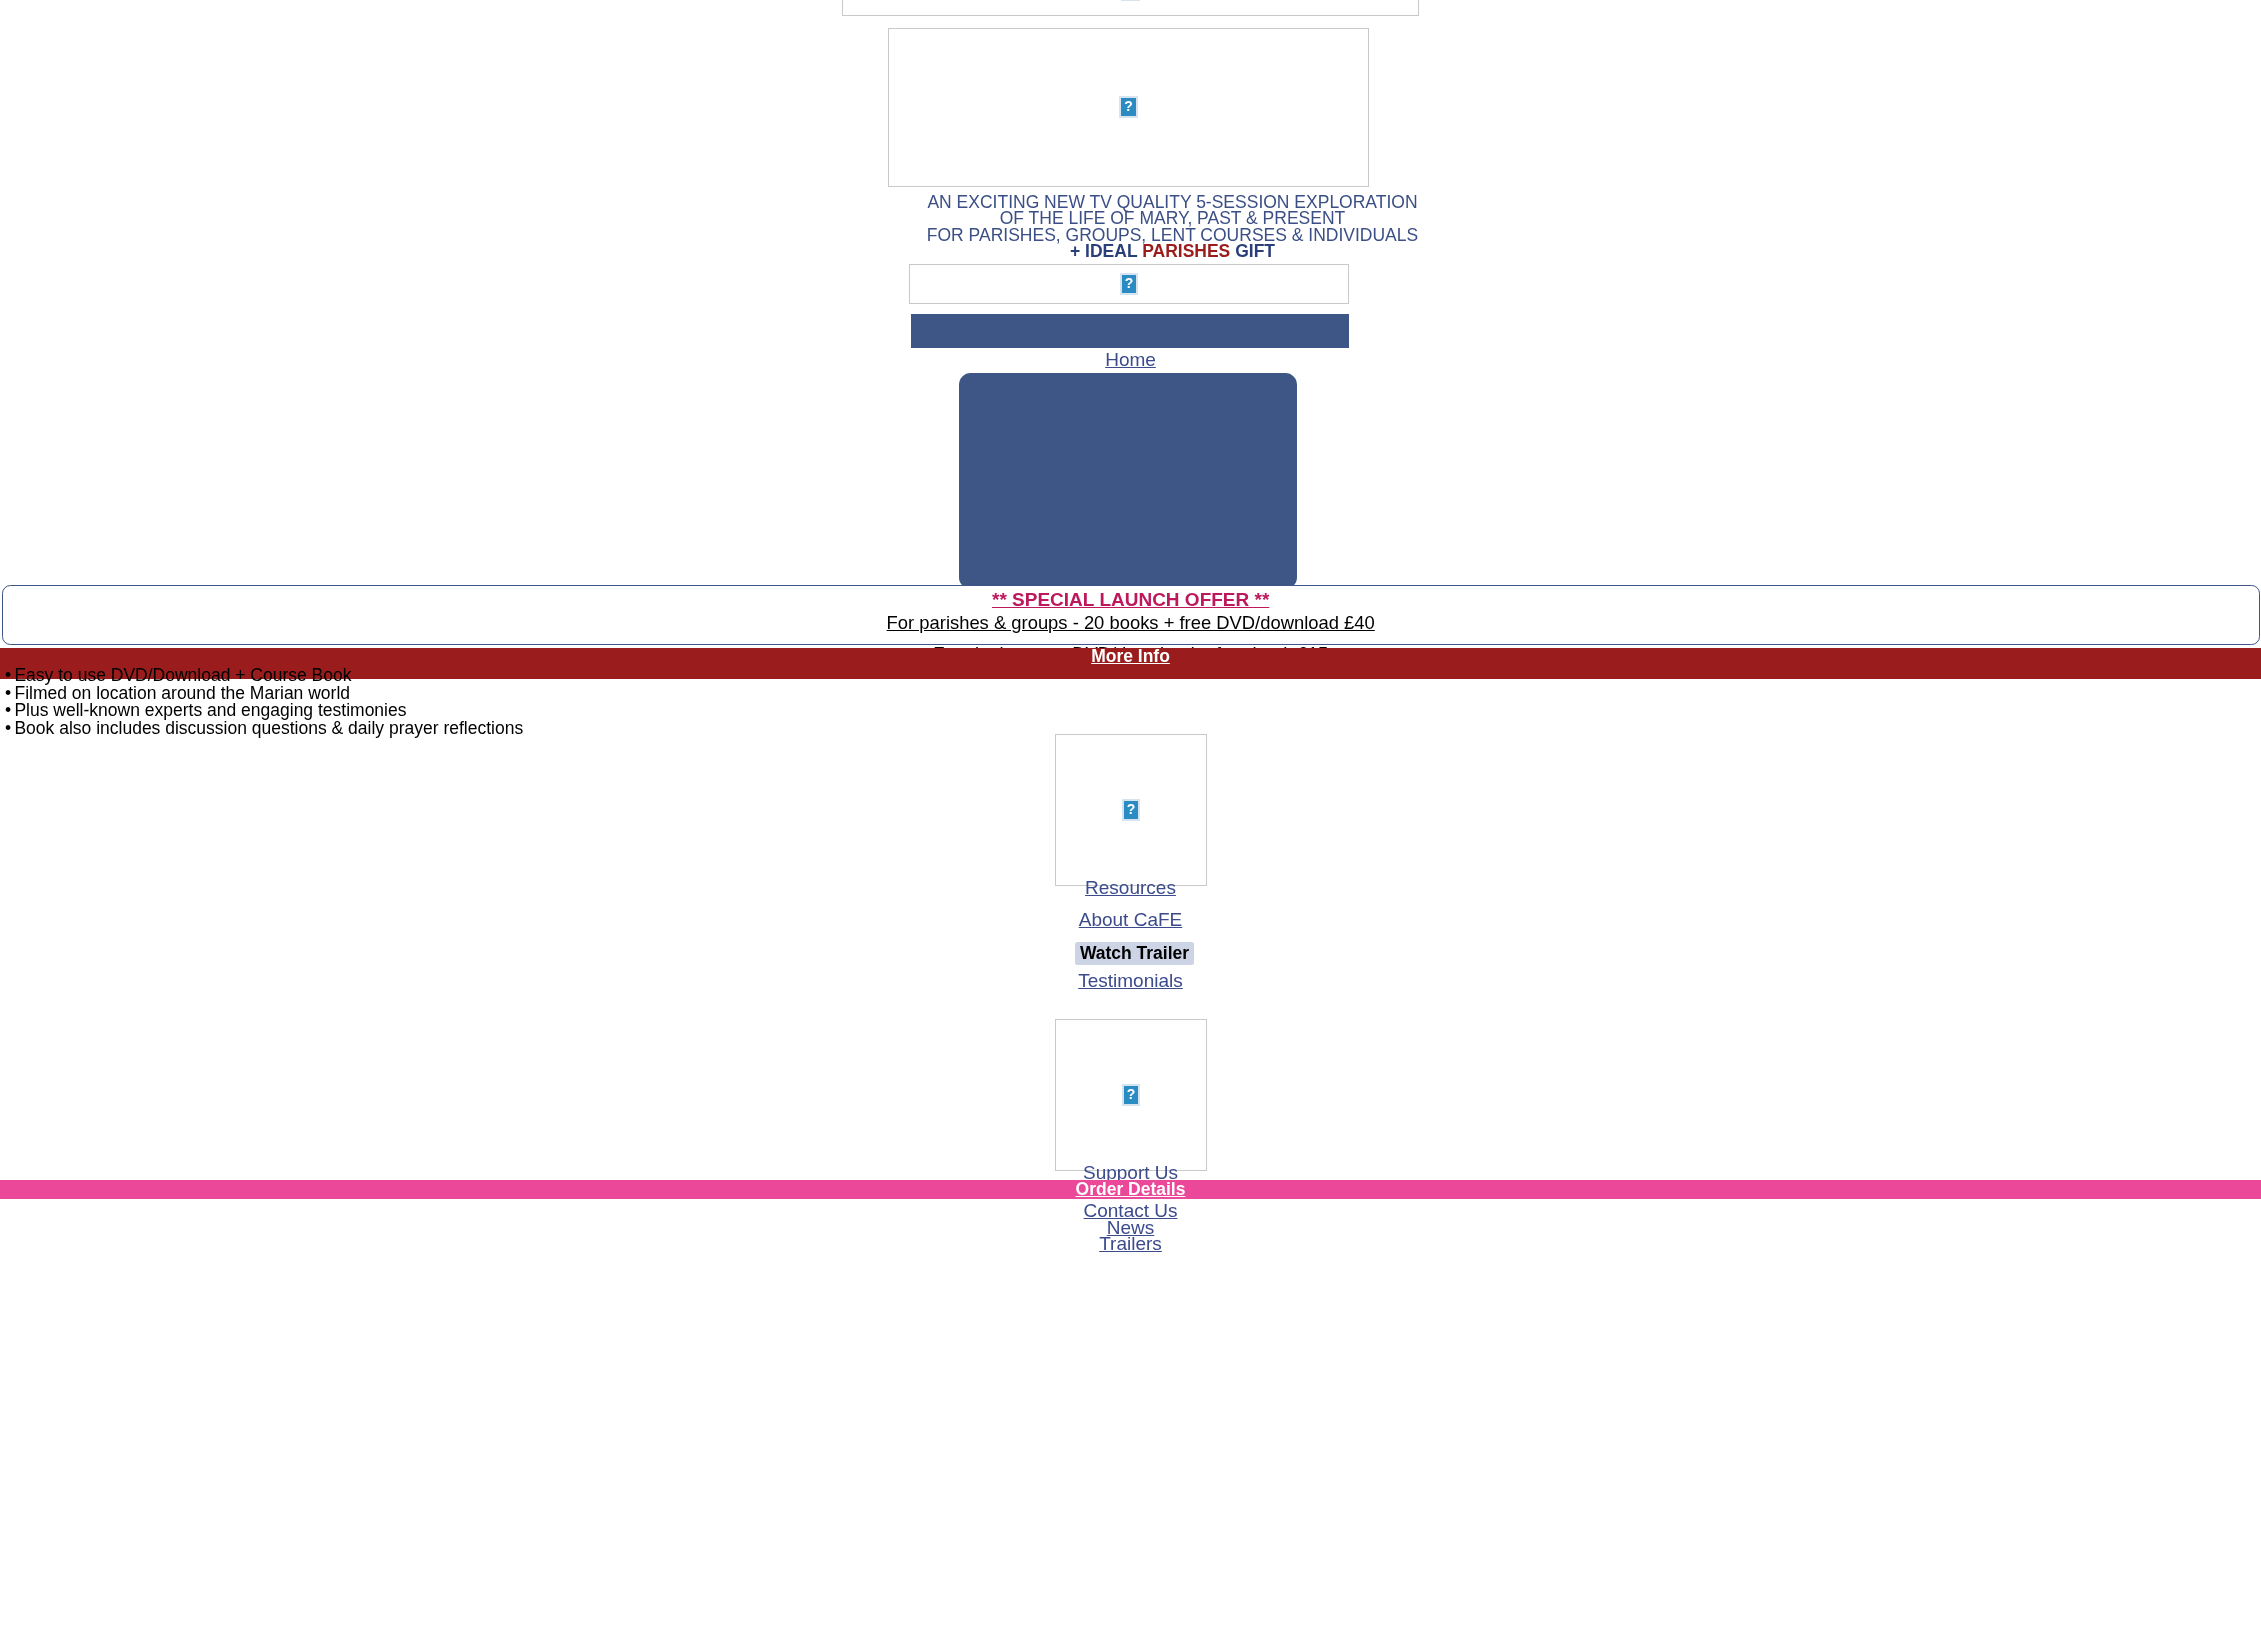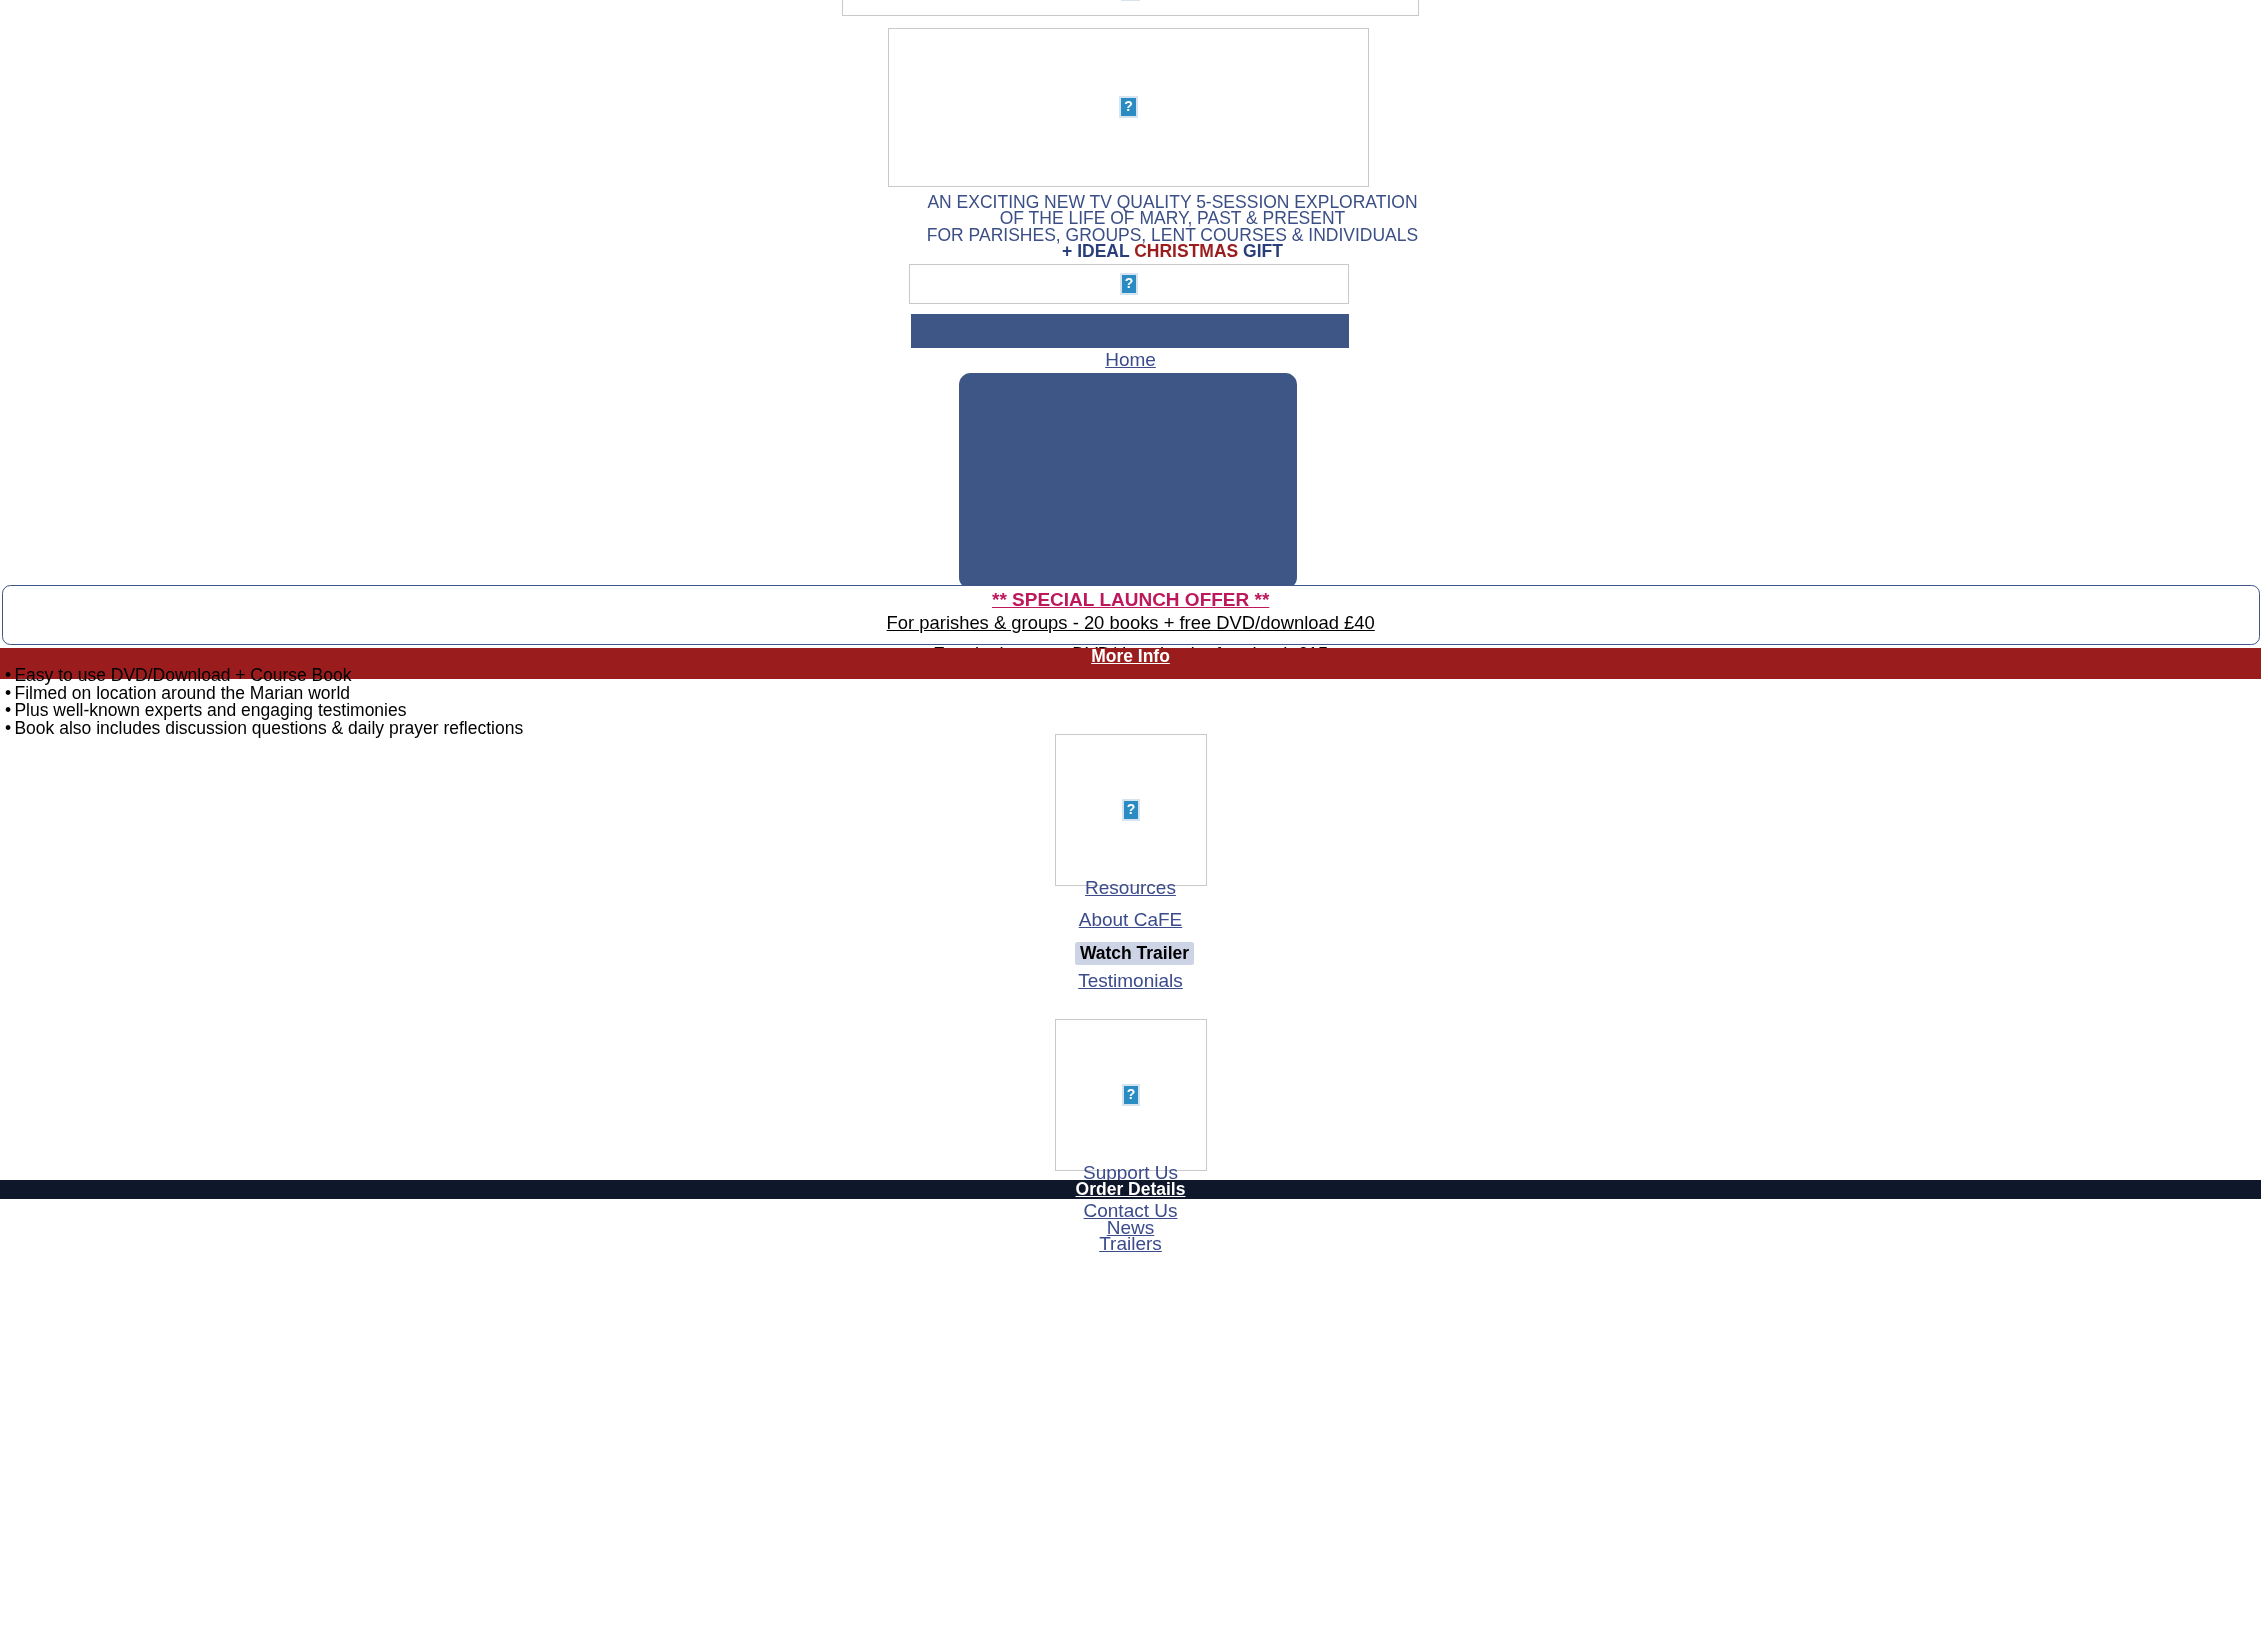--- a/index.html
+++ b/index.html
@@ -138,21 +138,21 @@
     text-decoration: none;
     padding: 0.8px 5px;
     border-radius: 2.5px;
     display: inline-block;
     margin-left: 8px;
   }
   .order-band {
     position: absolute;
     left: 0;
     width: 2261px;
-    background: #0f172a;
+    background: #ec4899;
     text-align: center;
   }
   .order-band .lbl {
     color: #ffffff;
     font-weight: bold;
     font-size: 17.5px;
     text-decoration: underline;
   }
 </style>
 </head>
@@ -164,21 +164,21 @@
 
 <div class="imgbox abs" style="left:888px; top:27.6px; width:481px; height:159px;">
   <span class="broken-icon">?</span>
 </div>
 
 <div class="center-col headline" style="top:194px;padding-left:42px;">
   <div>AN EXCITING NEW TV QUALITY 5-SESSION EXPLORATION</div>
   <div>OF THE LIFE OF MARY, PAST &amp; PRESENT</div>
   <div>FOR PARISHES, GROUPS, LENT COURSES &amp; INDIVIDUALS</div>
   <div class="gift">
-    <span class="blue">+ IDEAL </span><span class="xmas">CHRISTMAS</span><span class="blue"> GIFT</span>
+    <span class="blue">+ IDEAL </span><span class="xmas">PARISHES</span><span class="blue"> GIFT</span>
   </div>
 </div>
 
 <div class="imgbox abs" style="left:909px; top:264px; width:440px; height:40px;">
   <span class="broken-icon">?</span>
 </div>
 
 <div class="bluebar abs" style="left:911px; top:314px; width:438px; height:34px;"></div>
 
 <div class="center-col" style="top:349px;">

